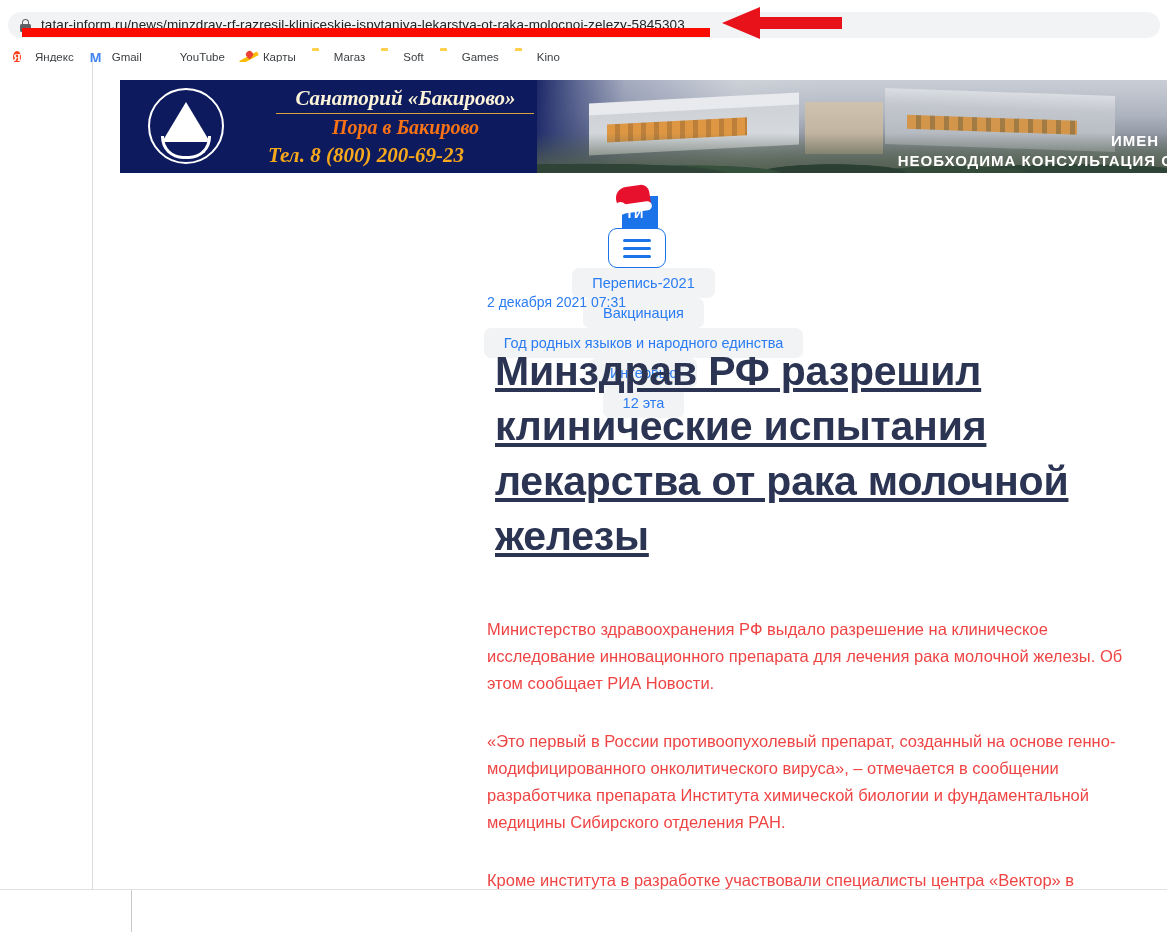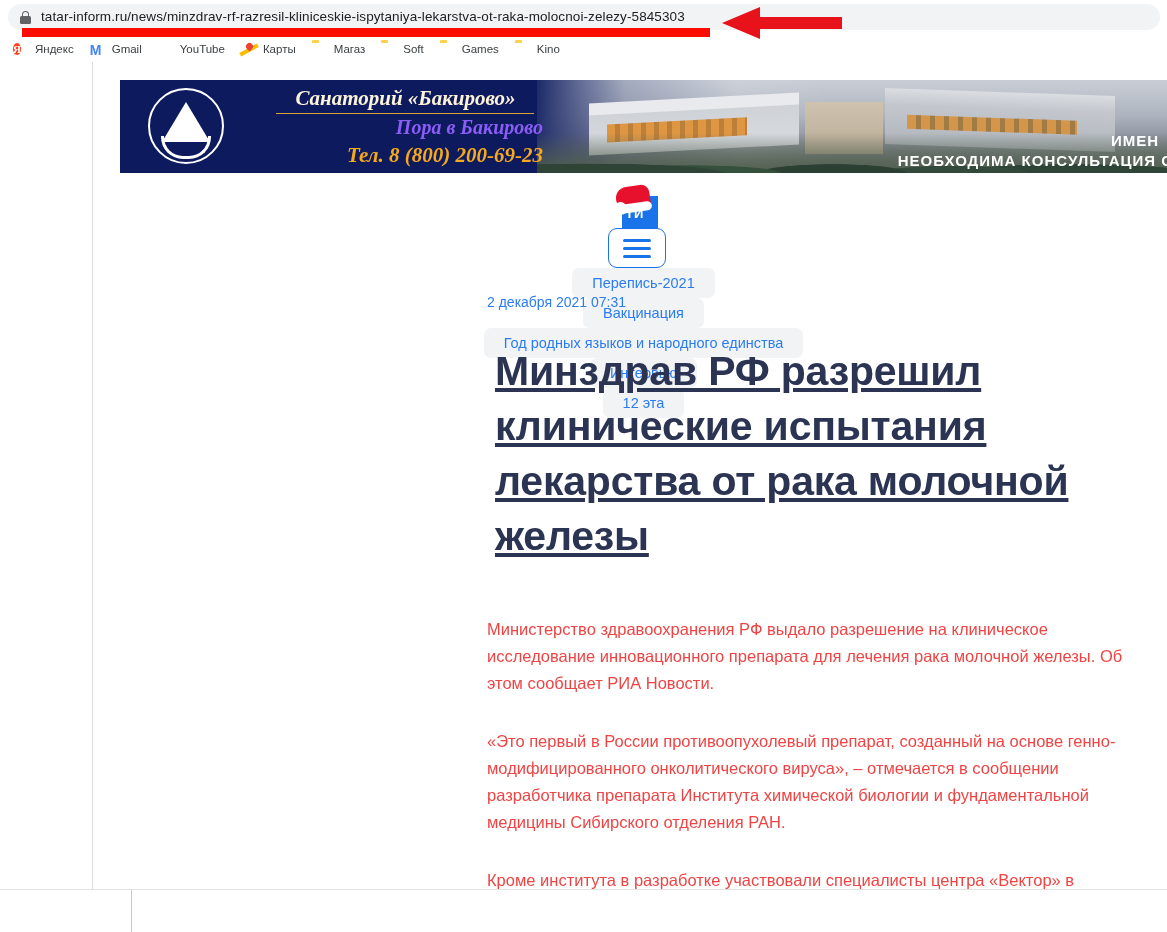--- a/index.html
+++ b/index.html
@@ -7,21 +7,21 @@
     margin: 0; padding: 0;
     width: 1167px; height: 932px;
     background: #ffffff;
     font-family: "Liberation Sans", sans-serif;
     overflow: hidden;
   }
   #root { position: relative; width: 1167px; height: 932px; background:#fff; }
 
   
   .chrome {
-    position: absolute; left: 0; top: 0; width: 1167px; height: 62px;
+    position: absolute; left: 0; top: 8px; width: 1167px; height: 62px;
     background: #ffffff;
   }
   .omnibox {
     position: absolute; left: 8px; top: 4px; width: 1152px; height: 26px;
     background: #f1f3f4; border-radius: 13px;
     display: flex; align-items: center; padding-left: 12px;
   }
   .lock-icon { width: 11px; height: 13px; position: relative; flex: none; margin-right: 10px; }
   .lock-icon .body {
     position: absolute; left: 0; bottom: 0; width: 11px; height: 8px;
@@ -172,26 +172,26 @@
     position: absolute; left: 148px; top: 6px; width: 275px;
     font-family: "Liberation Serif", serif; font-style: italic; font-weight: bold;
     font-size: 21px; color: #fdf3d8; text-align: center; white-space: nowrap;
   }
   .ban-rule {
     position: absolute; left: 156px; top: 33px; width: 258px; height: 1px; background: #d8a23c;
   }
   .ban-sub {
     position: absolute; left: 148px; top: 36px; width: 275px;
     font-family: "Liberation Serif", serif; font-style: italic; font-weight: bold;
-    font-size: 20px; color: #8b5cf6; text-align: right; white-space: nowrap;
+    font-size: 20px; color: #f97316; text-align: center; white-space: nowrap;
   }
   .ban-tel {
     position: absolute; left: 148px; top: 63px; width: 275px;
     font-family: "Liberation Serif", serif; font-style: italic; font-weight: bold;
-    font-size: 21px; color: #f7a81b; text-align: right; white-space: nowrap;
+    font-size: 21px; color: #f7a81b; text-align: left; white-space: nowrap;
   }
   .ban-disc1 {
     position: absolute; right: 8px; top: 52px; font-size: 15px; font-weight: bold;
     color: #ffffff; letter-spacing: 1px; white-space: nowrap;
   }
   .ban-disc2 {
     position: absolute; right: -6px; top: 72px; font-size: 15px; font-weight: bold;
     color: #ffffff; letter-spacing: 1px; white-space: nowrap;
   }
 

